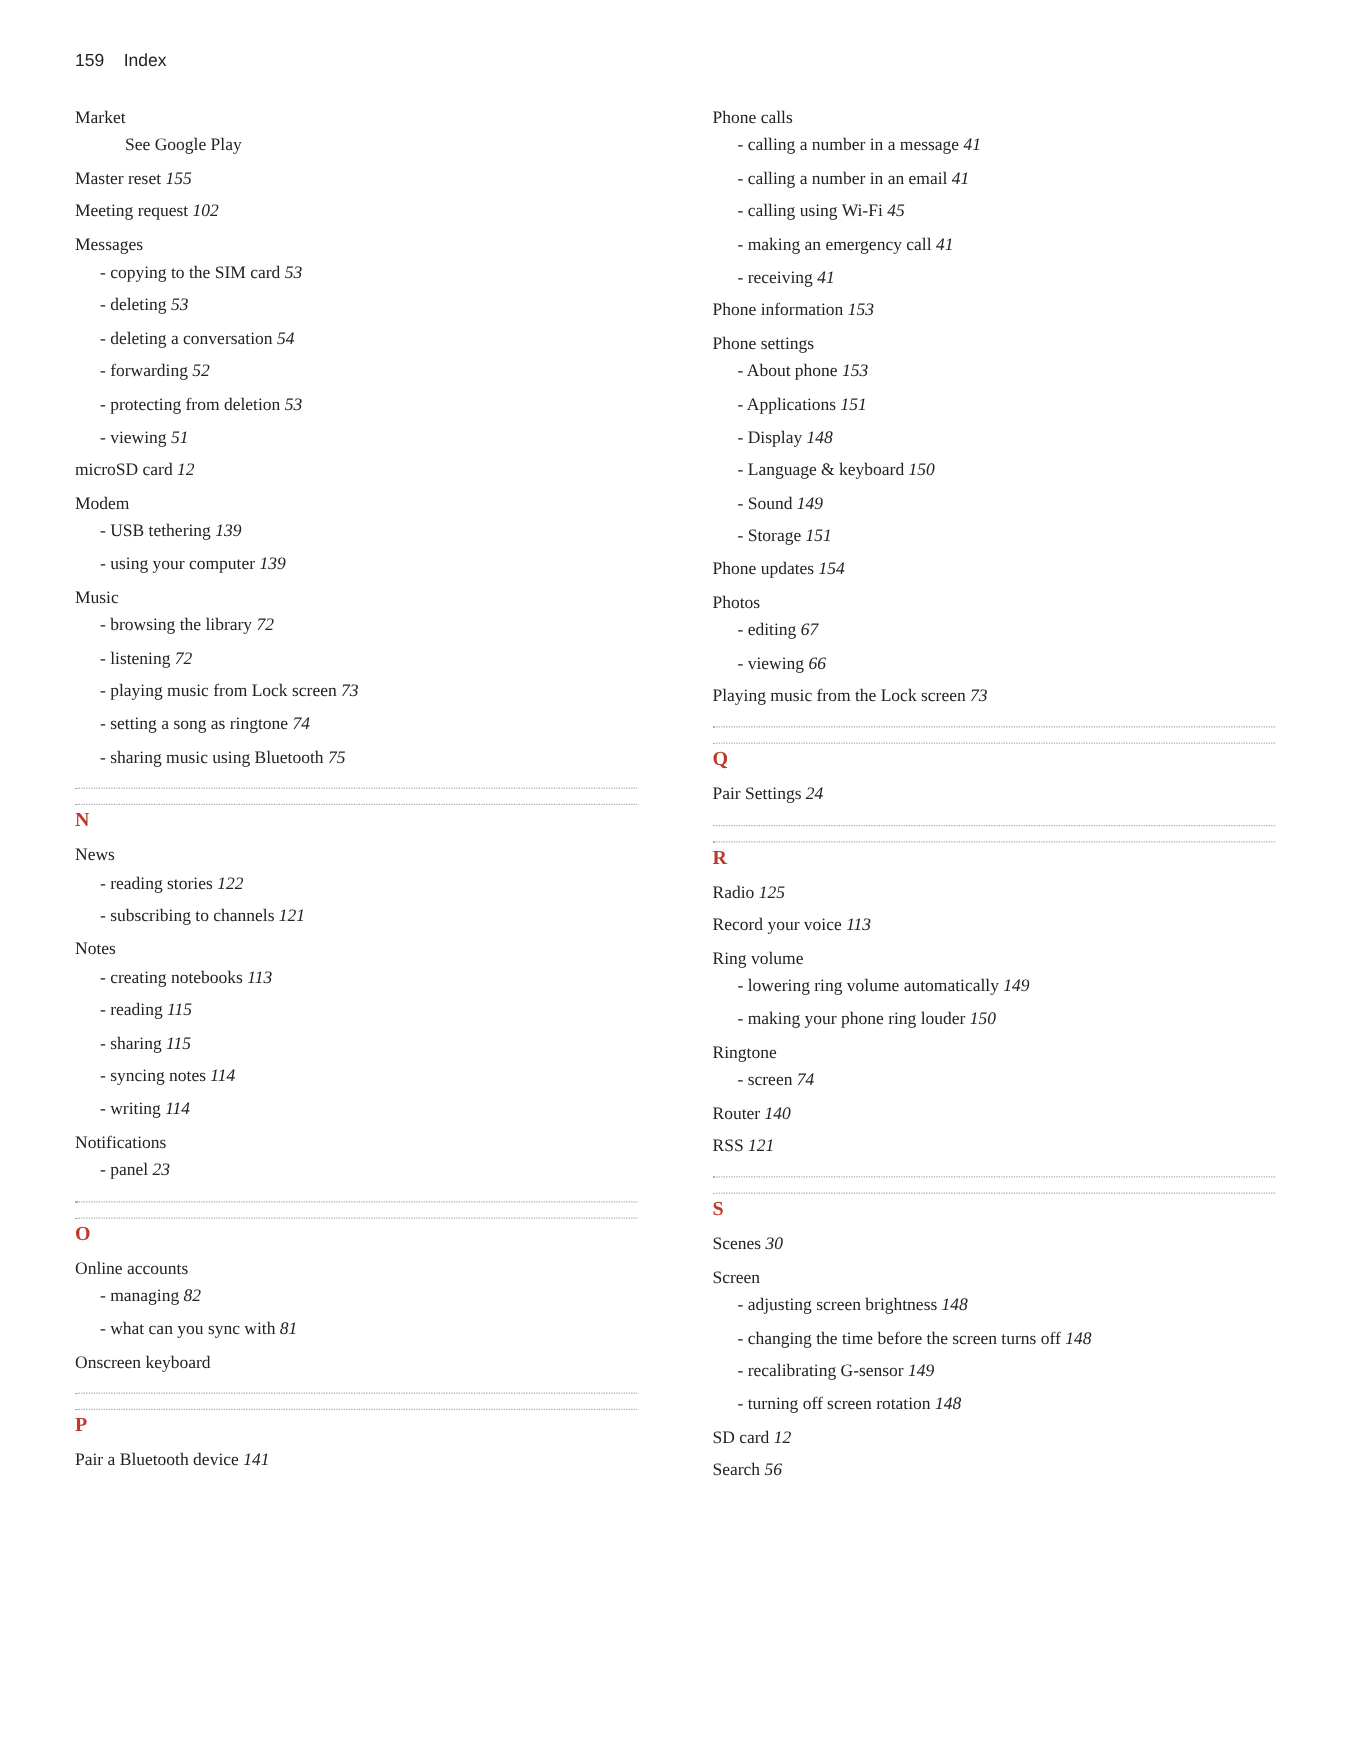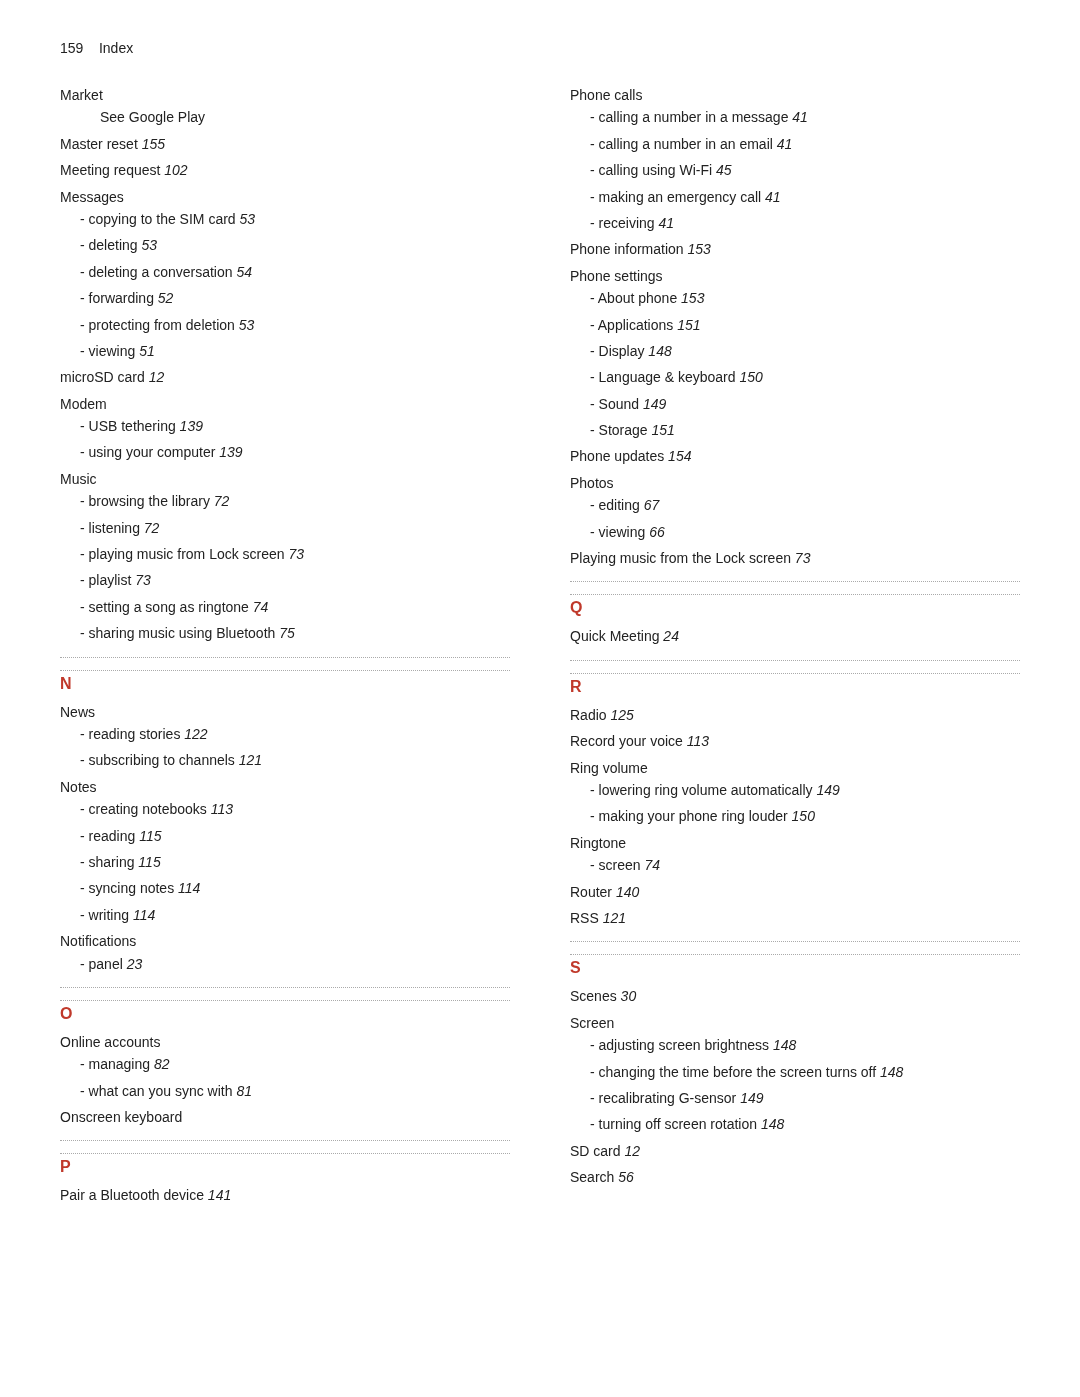--- a/index.html
+++ b/index.html
@@ -46,21 +46,21 @@
       margin-top: 4px;
     }
   </style>
 </head>
 <body>
 
 <div>
   <span>159</span>&nbsp;&nbsp;&nbsp;&nbsp;<span>Index</span>
 </div>
 
-<div class="two-col" style="margin-top: 28px;">
+<div class="two-col" style="margin-top: 28px; font-family: Liberation Serif, serif;">
   <div class="col" id="left-col">
       <div class="entry">
         <div><span>Market</span></div>
         <div class="entry entry-sub"><span style="padding-left: 20px;">See Google Play</span></div>
       </div>
       <div class="entry">
         <div><span>Master reset</span><span class="page-num">&nbsp;155</span></div>
       </div>
       <div class="entry">
         <div><span>Meeting request</span><span class="page-num">&nbsp;102</span></div>
@@ -80,21 +80,20 @@
       <div class="entry">
         <div><span>Modem</span></div>
         <div class="entry entry-sub"><span>- USB tethering</span><span class="page-num">&nbsp;139</span></div>
         <div class="entry entry-sub"><span>- using your computer</span><span class="page-num">&nbsp;139</span></div>
       </div>
       <div class="entry">
         <div><span>Music</span></div>
         <div class="entry entry-sub"><span>- browsing the library</span><span class="page-num">&nbsp;72</span></div>
         <div class="entry entry-sub"><span>- listening</span><span class="page-num">&nbsp;72</span></div>
         <div class="entry entry-sub"><span>- playing music from Lock screen</span><span class="page-num">&nbsp;73</span></div>
-        <div class="entry entry-sub"><span>- playlist</span><span class="page-num">&nbsp;73</span></div>
         <div class="entry entry-sub"><span>- setting a song as ringtone</span><span class="page-num">&nbsp;74</span></div>
         <div class="entry entry-sub"><span>- sharing music using Bluetooth</span><span class="page-num">&nbsp;75</span></div>
       </div>
       <hr class="section-divider">
       <hr class="section-divider">
       <div class="section-letter">N</div>
       <div class="entry">
         <div><span>News</span></div>
         <div class="entry entry-sub"><span>- reading stories</span><span class="page-num">&nbsp;122</span></div>
         <div class="entry entry-sub"><span>- subscribing to channels</span><span class="page-num">&nbsp;121</span></div>
@@ -158,21 +157,21 @@
         <div class="entry entry-sub"><span>- editing</span><span class="page-num">&nbsp;67</span></div>
         <div class="entry entry-sub"><span>- viewing</span><span class="page-num">&nbsp;66</span></div>
       </div>
       <div class="entry">
         <div><span>Playing music from the Lock screen</span><span class="page-num">&nbsp;73</span></div>
       </div>
       <hr class="section-divider">
       <hr class="section-divider">
       <div class="section-letter">Q</div>
       <div class="entry">
-        <div><span>Quick Meeting</span><span class="page-num">&nbsp;24</span></div>
+        <div><span>Pair Settings</span><span class="page-num">&nbsp;24</span></div>
       </div>
       <hr class="section-divider">
       <hr class="section-divider">
       <div class="section-letter">R</div>
       <div class="entry">
         <div><span>Radio</span><span class="page-num">&nbsp;125</span></div>
       </div>
       <div class="entry">
         <div><span>Record your voice</span><span class="page-num">&nbsp;113</span></div>
       </div>

